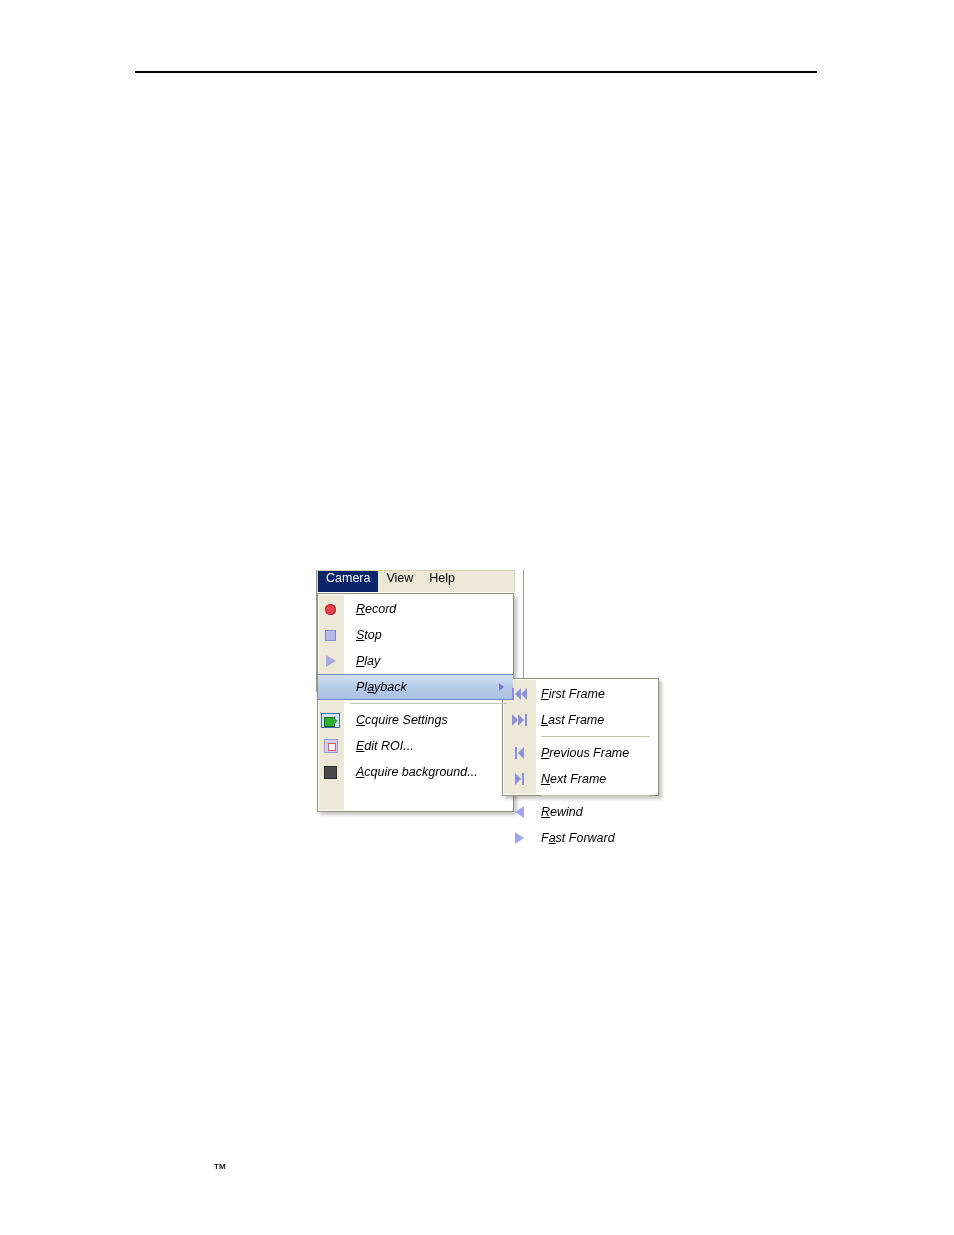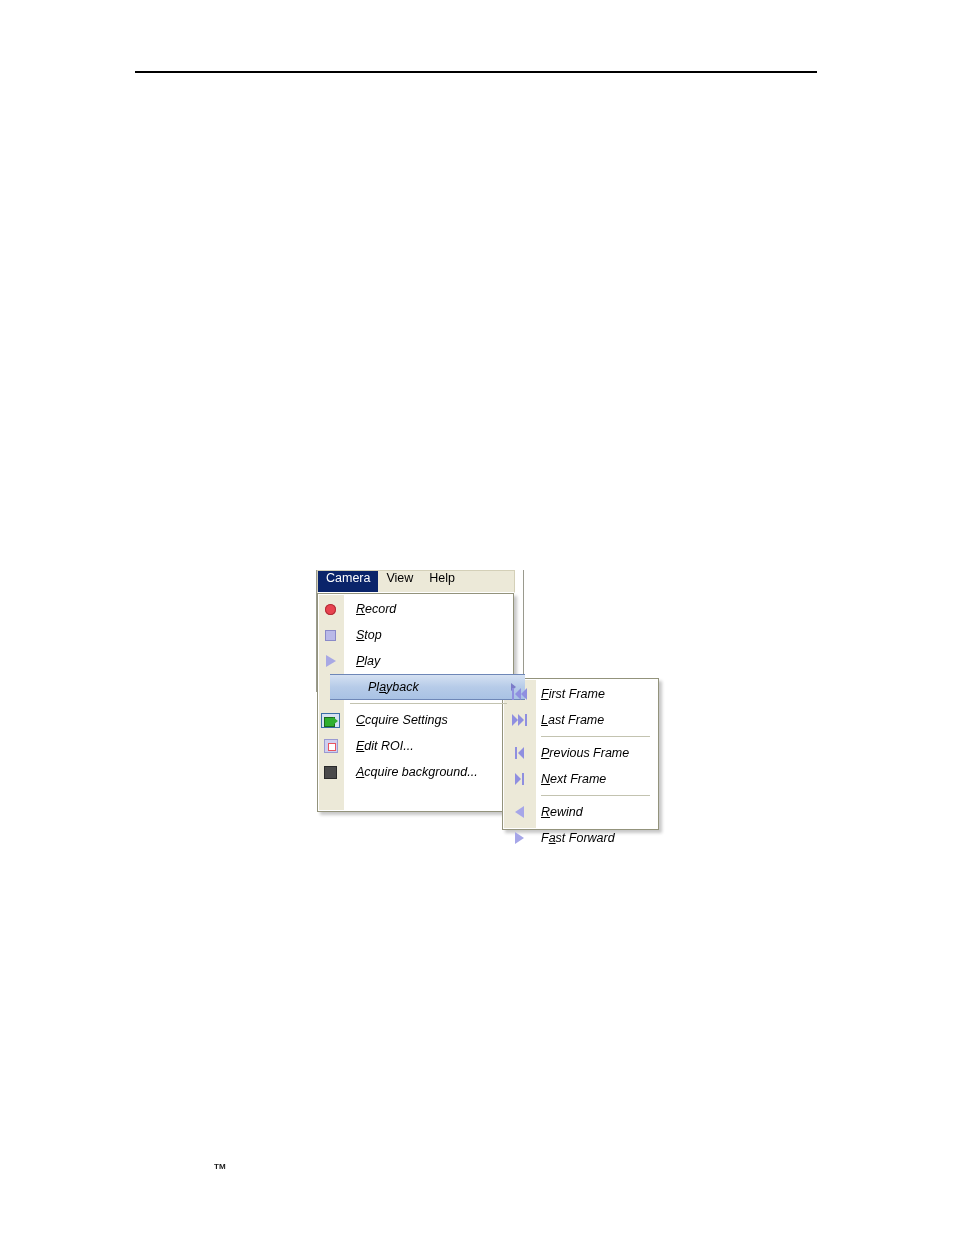--- a/index.html
+++ b/index.html
@@ -172,21 +172,21 @@
     white-space: nowrap;
     font-style: italic;
   }
   .menu-row .label u { text-decoration: underline; }
 
   
   .menu-row.selected {
     background: linear-gradient(to bottom, #d5e1f2 0%, #b6cbe8 50%, #a9c2e4 100%);
     border-top: 1px solid #6e87b7;
     border-bottom: 1px solid #6e87b7;
-    margin-left: 12px;
+    margin-left: 0px;
     width: 100%;
   }
   .menu-row.selected .icon-cell { background: transparent; }
   .submenu-arrow {
     position: absolute;
     right: 9px;
     top: 50%;
     transform: translateY(-50%);
     width: 0; height: 0;
     border-top: 4px solid transparent;
@@ -307,21 +307,21 @@
     border-bottom: 6px solid transparent;
     border-left: 9px solid #a6a6e8;
   }
 
   
   .submenu {
     position: absolute;
     left: 186px;
     top: 108px;
     width: 157px;
-    height: 152px;
+    height: 118px;
     background: #ffffff;
     border: 1px solid #93937c;
     box-shadow: 3px 3px 3px rgba(0,0,0,0.22);
   }
   .submenu .gutter {
     position: absolute;
     left: 1px;
     top: 1px;
     width: 32px;
     bottom: 1px;

